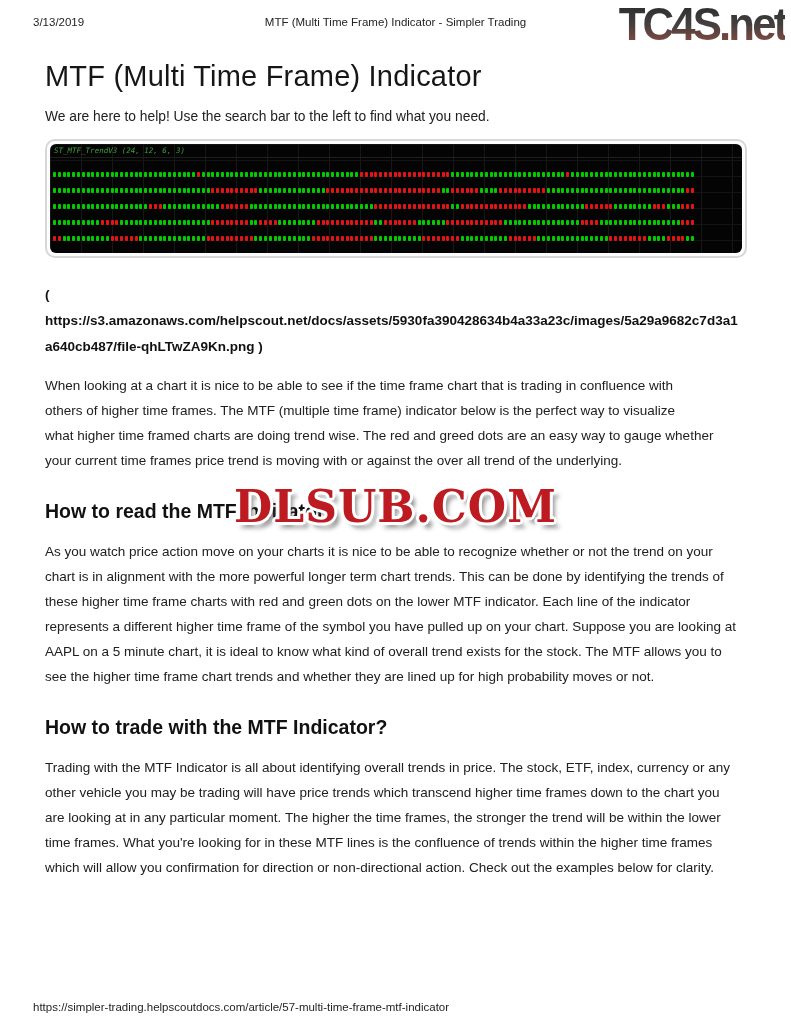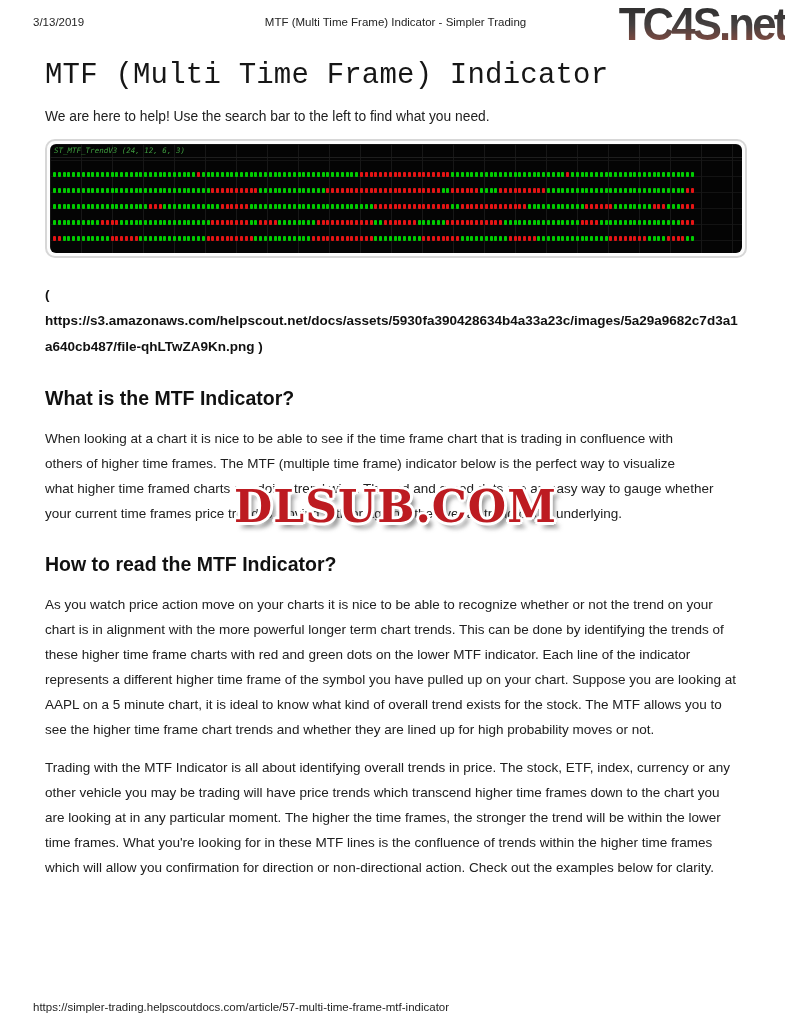--- a/index.html
+++ b/index.html
@@ -12,21 +12,21 @@
   .tc4s-logo{
     position:absolute;right:6px;top:0px;
     font-size:46px;font-weight:800;letter-spacing:-3px;line-height:48px;
     transform:scaleX(0.95);transform-origin:right top;
     background:linear-gradient(180deg,#2e2e2e 12%,#454040 52%,#774840 82%,#8a5a50 100%);
     -webkit-background-clip:text;background-clip:text;color:transparent;
   }
 
   
   .article{position:absolute;left:45px;top:58px;width:706px;}
-  .article-title{font-size:29px;font-weight:400;margin:0;line-height:36px;color:#161616;letter-spacing:.2px;font-family:Liberation Mono, monospace;}
+  .article-title{font-size:29px;font-weight:400;margin:0;line-height:36px;color:#161616;letter-spacing:.2px;}
   .intro{margin-top:15px;font-size:13.8px;color:#202020;}
   .headline{margin-top:27px;font-size:20px;font-weight:700;line-height:40px;white-space:pre-line;color:#111;}
 
   
   .chart-frame{margin-top:15px;width:692px;height:109px;border:2px solid #d7d7d7;border-radius:10px;background:#fdfdfd;padding:3px;}
   .chart-panel{position:relative;width:100%;height:100%;background:#040404;border-radius:6px;overflow:hidden;
     background-image:
       repeating-linear-gradient(90deg,#171717 0 1px,transparent 1px 31px),
       repeating-linear-gradient(180deg,#131313 0 1px,transparent 1px 16px); font-style: italic;}
   .chart-header{position:absolute;left:0;right:0;top:0;height:13px;border-bottom:1px solid #1e1e1e;}
@@ -759,34 +759,34 @@
               <span class="dot" style="background: rgb(0, 204, 0);"></span>
             </div>
           </div>
       </div>
     </figure>
 
     <div class="image-source">(
 https://s3.amazonaws.com/helpscout.net/docs/assets/5930fa390428634b4a33a23c/images/5a29a9682c7d3a1
 a640cb487/file-qhLTwZA9Kn.png )</div>
 
-    <h2 class="section-heading">What is the MTF Indicator?</h2>
     <div class="section-body">When looking at a chart it is nice to be able to see if the time frame chart that is trading in confluence with
 others of higher time frames. The MTF (multiple time frame) indicator below is the perfect way to visualize
 what higher time framed charts are doing trend wise. The red and greed dots are an easy way to gauge whether
 your current time frames price trend is moving with or against the over all trend of the underlying.</div>
 
     <h2 class="section-heading">How to read the MTF Indicator?</h2>
     <div class="section-body">As you watch price action move on your charts it is nice to be able to recognize whether or not the trend on your
 chart is in alignment with the more powerful longer term chart trends. This can be done by identifying the trends of
 these higher time frame charts with red and green dots on the lower MTF indicator. Each line of the indicator
 represents a different higher time frame of the symbol you have pulled up on your chart. Suppose you are looking at
 AAPL on a 5 minute chart, it is ideal to know what kind of overall trend exists for the stock. The MTF allows you to
 see the higher time frame chart trends and whether they are lined up for high probability moves or not.</div>
 
+    <h2 class="section-heading">How to trade with the MTF Indicator?</h2>
     <div class="section-body">Trading with the MTF Indicator is all about identifying overall trends in price. The stock, ETF, index, currency or any
 other vehicle you may be trading will have price trends which transcend higher time frames down to the chart you
 are looking at in any particular moment. The higher the time frames, the stronger the trend will be within the lower
 time frames. What you're looking for in these MTF lines is the confluence of trends within the higher time frames
 which will allow you confirmation for direction or non-directional action. Check out the examples below for clarity.</div>
 
   </div>
 
   <div class="watermark">DLSUB.COM</div>
 

